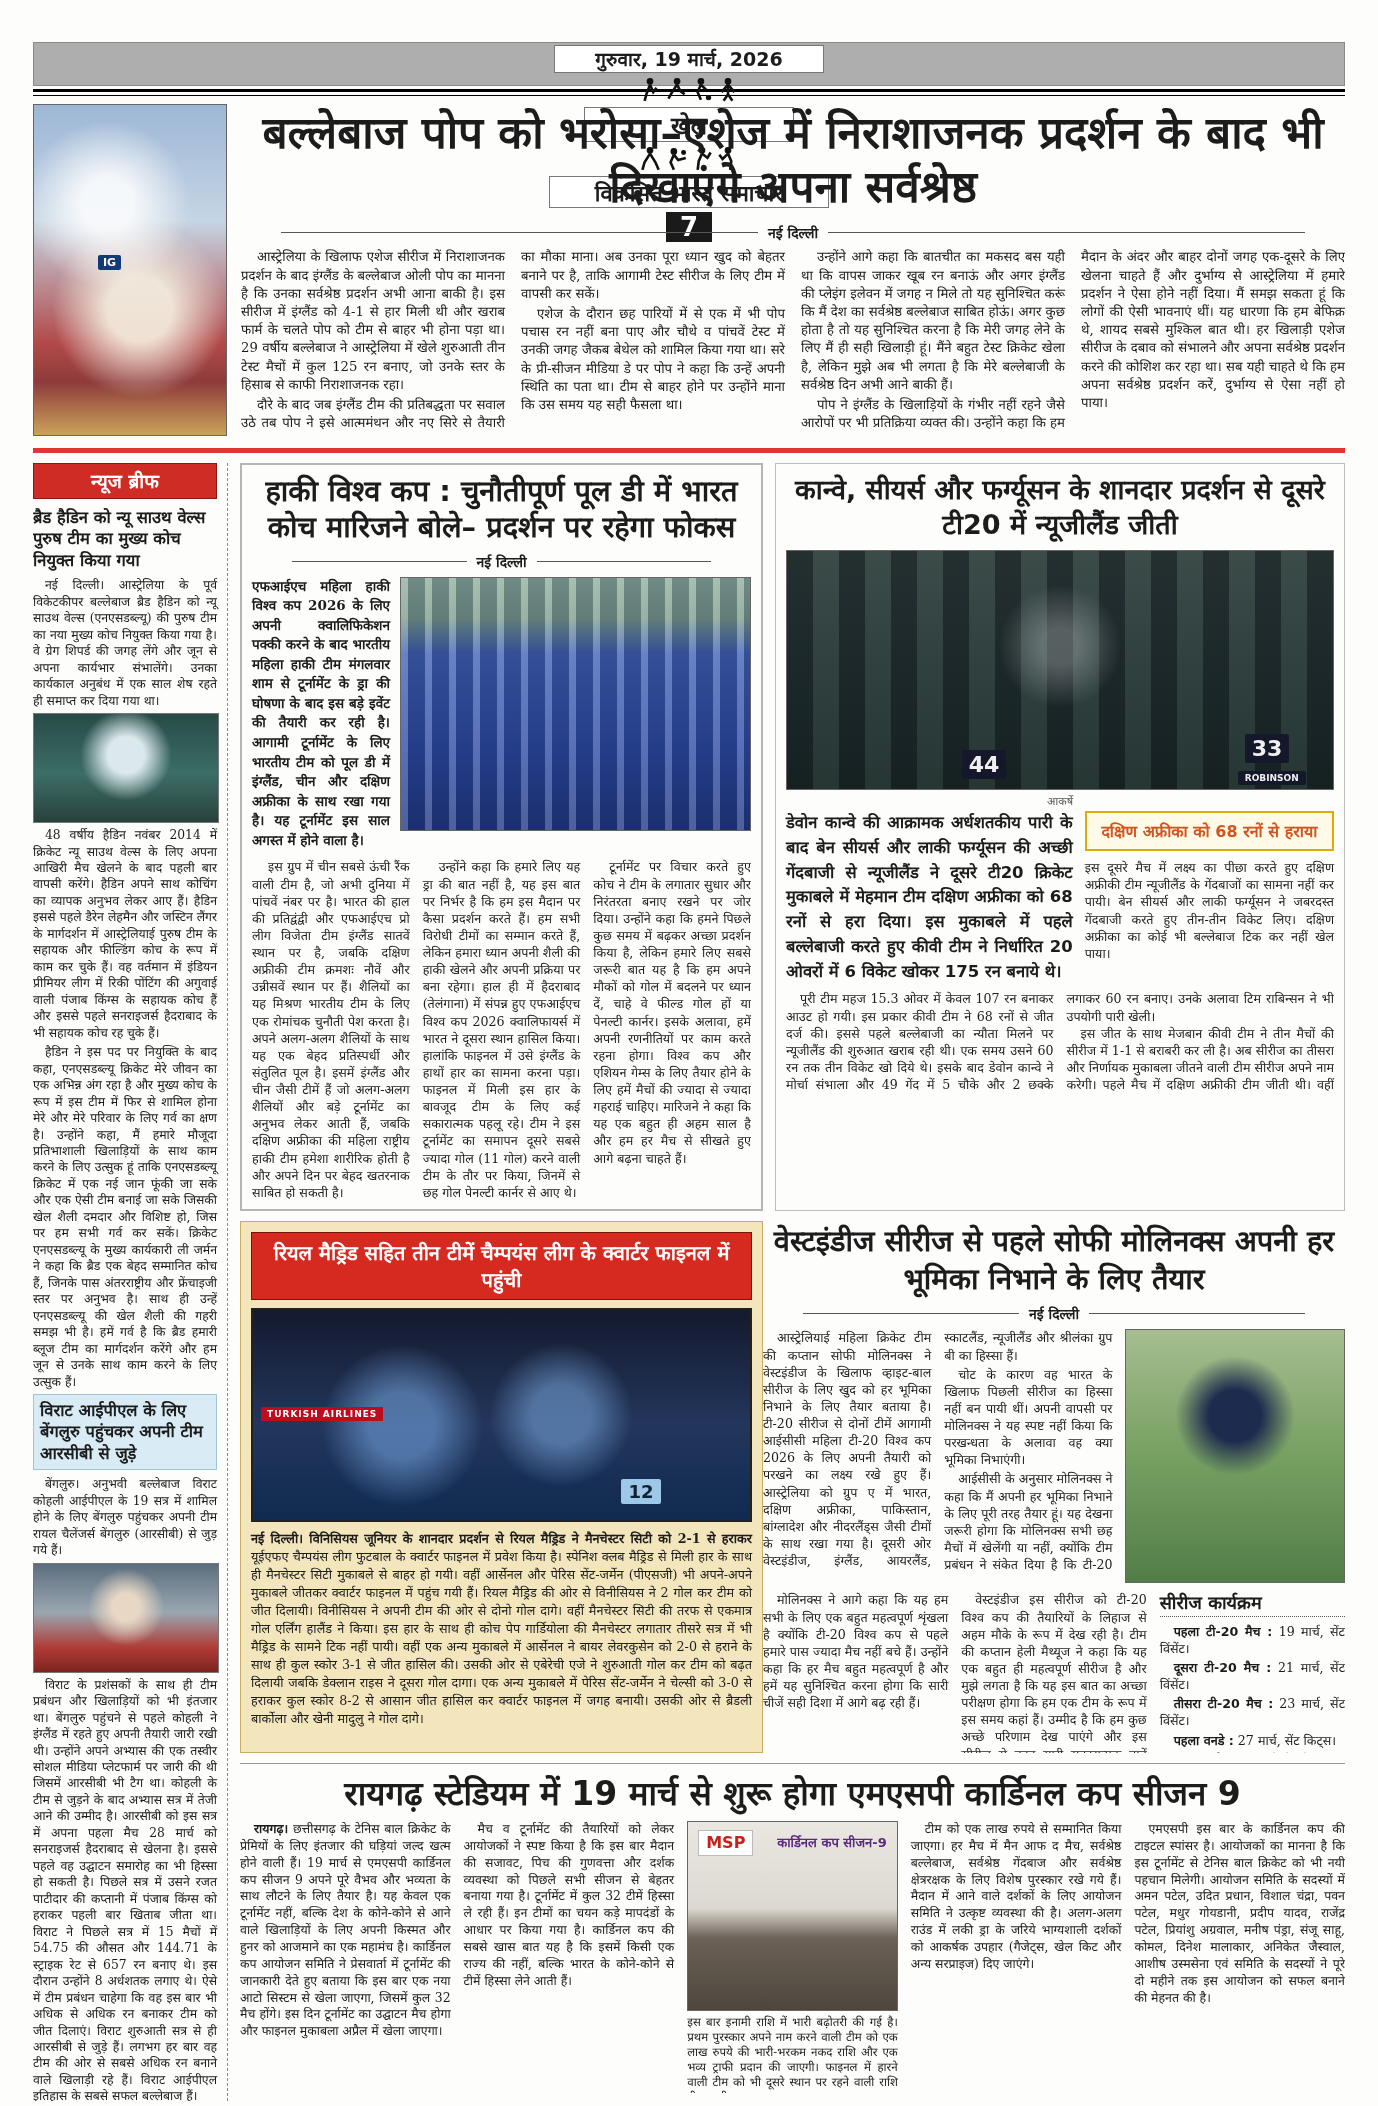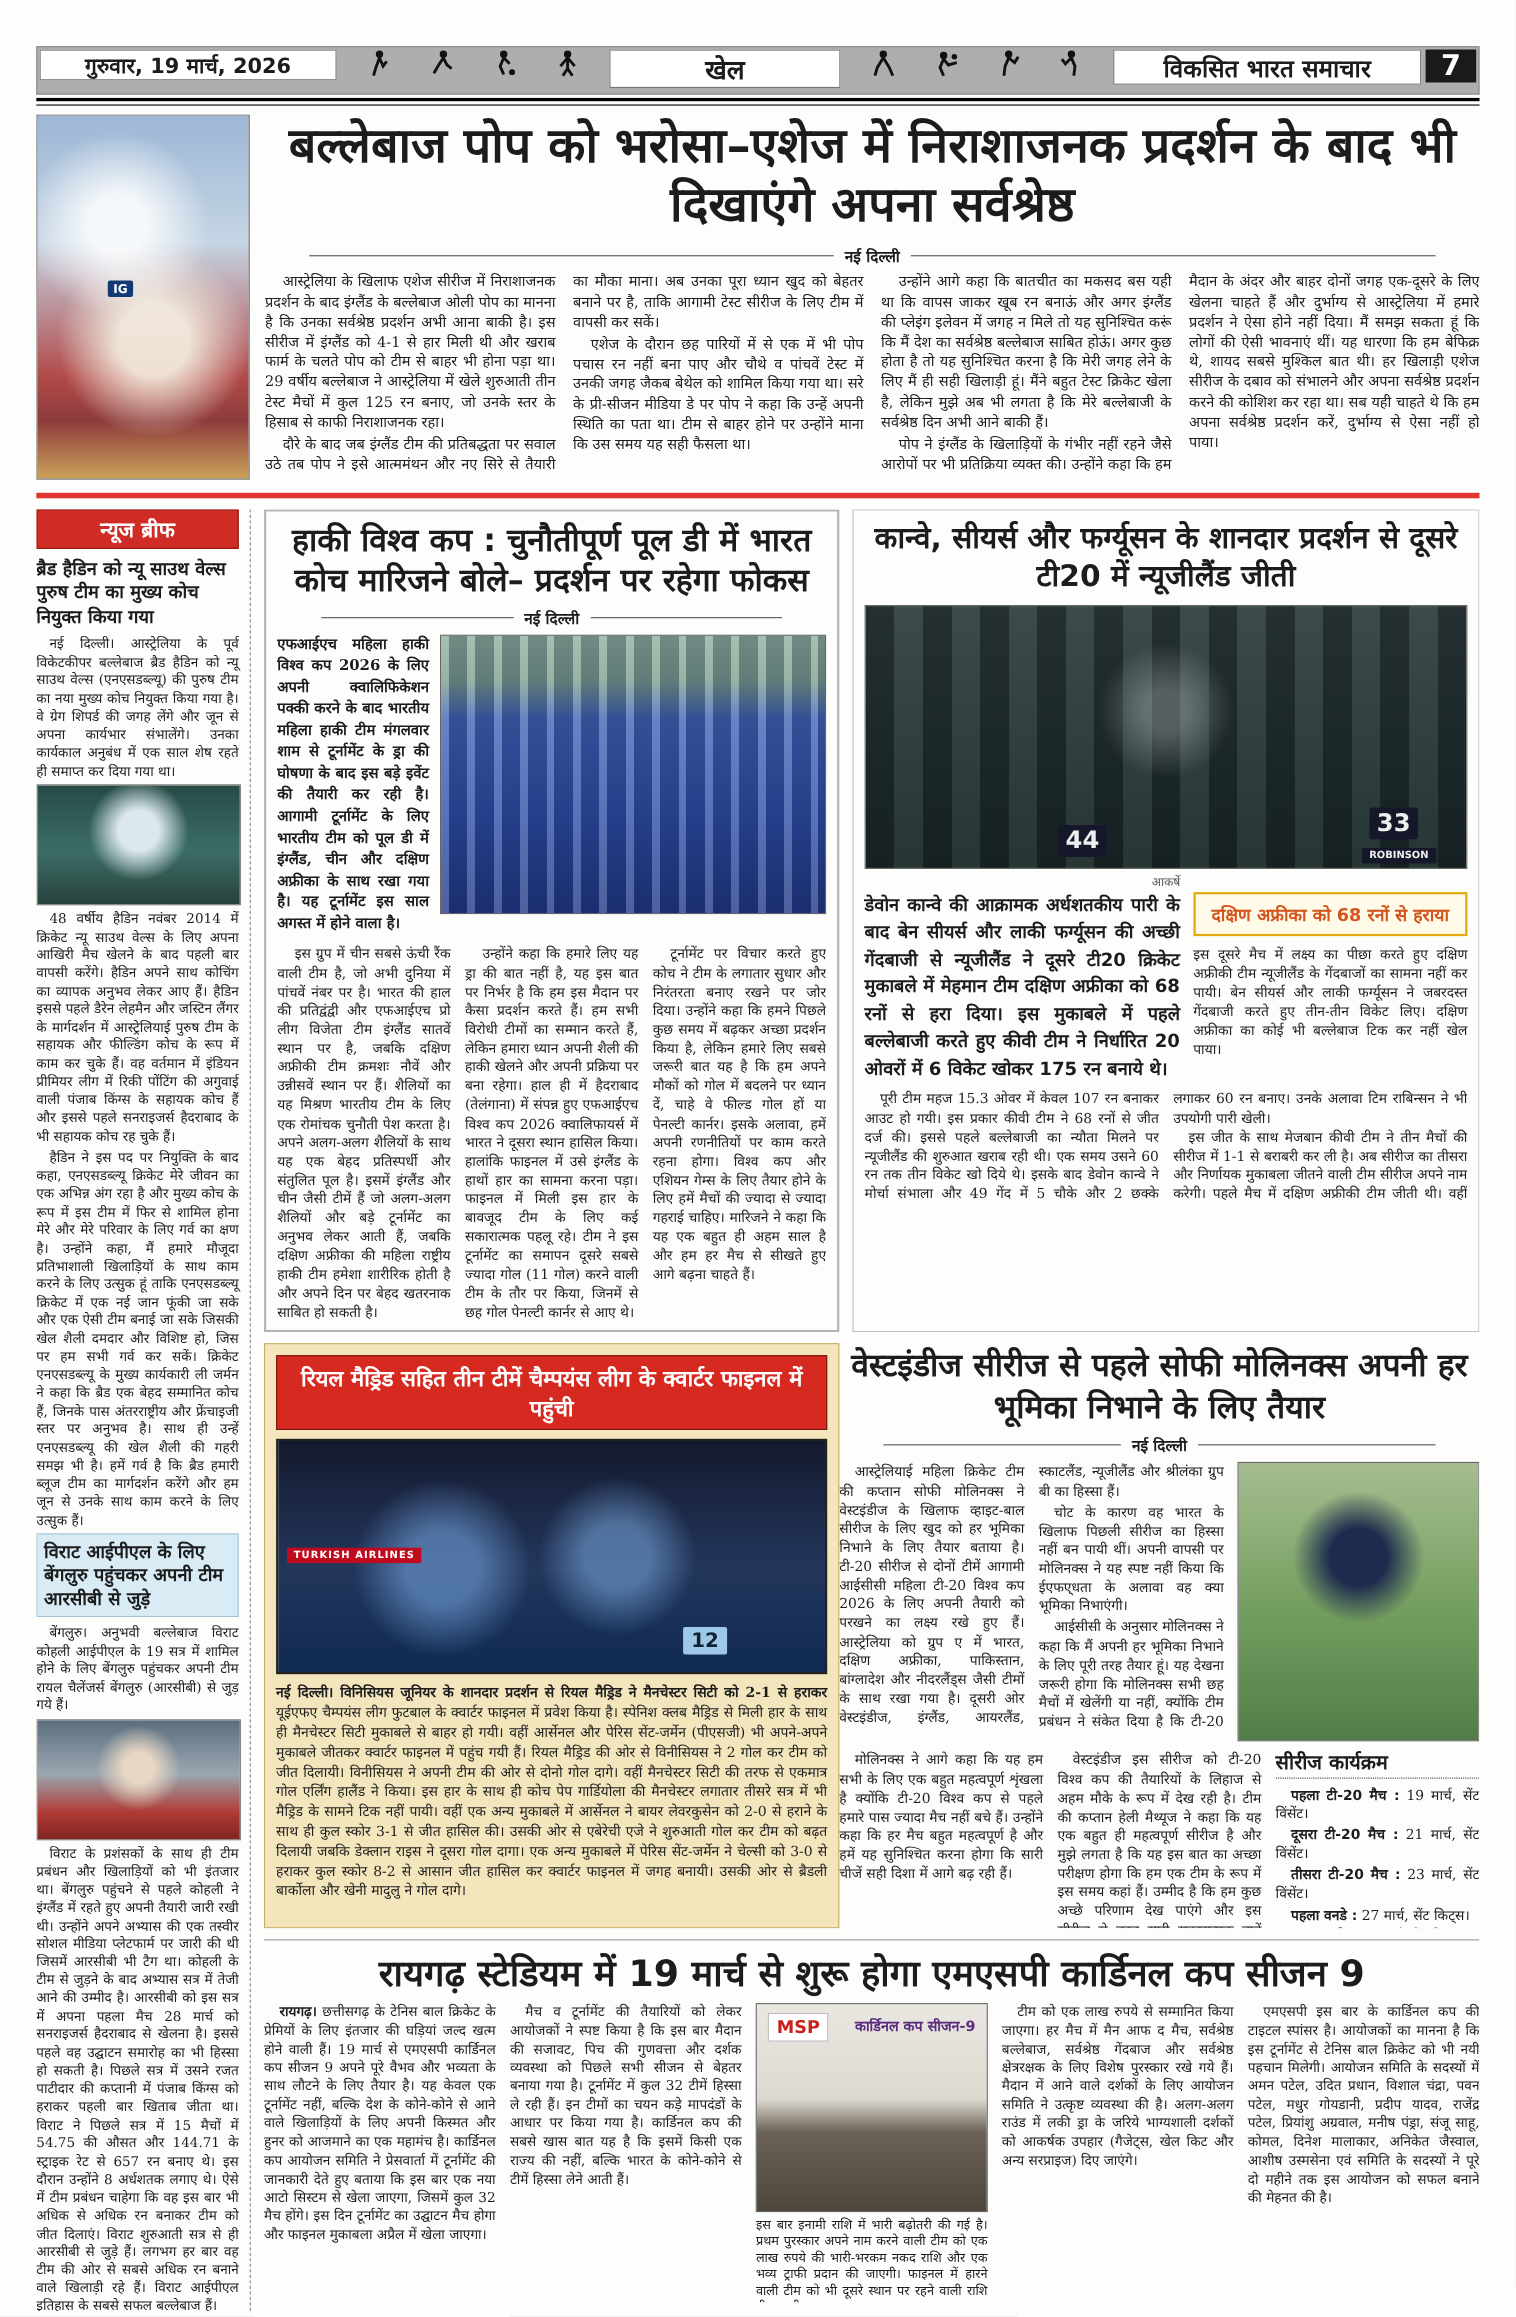--- a/index.html
+++ b/index.html
@@ -2,21 +2,21 @@
 <html lang="hi"><head>
 <meta charset="utf-8">
 <style>
   html,body{margin:0;padding:0;background:#e9e9e9;}
   .page{
     position:relative;width:1378px;height:2106px;margin:0 auto;
     background:#fdfdfb;box-sizing:border-box;padding:42px 33px 26px 33px;
     font-family:"DejaVu Serif", serif;color:#1c1c1c;overflow:hidden;
   }
   
-  .masthead{display:flex;align-items:flex-start;height:42px;background:#aeaeae;border:1px solid #8a8a8a;}
+  .masthead{display:flex;align-items:center;height:42px;background:#aeaeae;border:1px solid #8a8a8a;flex-direction:column;}
   .mast-box{background:#fff;border:1px solid #777;display:flex;align-items:center;justify-content:center;
     font-family:"DejaVu Sans", sans-serif;font-weight:bold;margin:2px;padding:0 14px;white-space:nowrap;}
   .mast-date{font-size:19px;width:240px;}
   .mast-section{font-size:24px;width:180px;}
   .mast-paper{font-size:22px;width:250px;}
   .mast-pagenum{background:#1a1a1a;color:#fff;font-family:"DejaVu Sans", sans-serif;
     font-size:26px;font-weight:bold;display:flex;align-items:center;justify-content:center;width:46px;margin:2px;}
   .sil-group{flex:1;display:flex;align-items:center;justify-content:space-around;padding:0 8px;}
   .sil-group svg{height:30px;width:26px;fill:#111;stroke:#111;}
   .double-rule{border-top:3px solid #000;border-bottom:1px solid #000;height:3px;margin:3px 0 8px 0;}
@@ -278,21 +278,21 @@
         </article>
 
         <article class="molineux-article">
           <h2 class="mol-headline">वेस्टइंडीज सीरीज से पहले सोफी मोलिनक्स अपनी हर भूमिका निभाने के लिए तैयार</h2>
           <div class="dateline">
               <span>नई दिल्ली</span>
             </div>
           <div class="mol-top">
             <div class="mol-text">
               <p>आस्ट्रेलियाई महिला क्रिकेट टीम की कप्तान सोफी मोलिनक्स ने वेस्टइंडीज के खिलाफ व्हाइट-बाल सीरीज के लिए खुद को हर भूमिका निभाने के लिए तैयार बताया है। टी-20 सीरीज से दोनों टीमें आगामी आईसीसी महिला टी-20 विश्व कप 2026 के लिए अपनी तैयारी को परखने का लक्ष्य रखे हुए हैं। आस्ट्रेलिया को ग्रुप ए में भारत, दक्षिण अफ्रीका, पाकिस्तान, बांग्लादेश और नीदरलैंड्स जैसी टीमों के साथ रखा गया है। दूसरी ओर वेस्टइंडीज, इंग्लैंड, आयरलैंड, स्काटलैंड, न्यूजीलैंड और श्रीलंका ग्रुप बी का हिस्सा हैं।</p>
-              <p>चोट के कारण वह भारत के खिलाफ पिछली सीरीज का हिस्सा नहीं बन पायी थीं। अपनी वापसी पर मोलिनक्स ने यह स्पष्ट नहीं किया कि ईएफए्धता के अलावा वह क्या भूमिका निभाएंगी।</p>
+              <p>चोट के कारण वह भारत के खिलाफ पिछली सीरीज का हिस्सा नहीं बन पायी थीं। अपनी वापसी पर मोलिनक्स ने यह स्पष्ट नहीं किया कि परखन्धता के अलावा वह क्या भूमिका निभाएंगी।</p>
               <p>आईसीसी के अनुसार मोलिनक्स ने कहा कि मैं अपनी हर भूमिका निभाने के लिए पूरी तरह तैयार हूं। यह देखना जरूरी होगा कि मोलिनक्स सभी छह मैचों में खेलेंगी या नहीं, क्योंकि टीम प्रबंधन ने संकेत दिया है कि टी-20 मैचों के बाद खेले जाने वाले 50 ओवर के मुकाबलों में उन्हें आराम दिया जा सकता है ताकि आगे होने वाले टी-20 विश्व कप के लिए उनका शरीर तैयार रहे।</p>
             </div>
             <div class="mol-photo"></div>
           </div>
           <div class="mol-bottom">
             <div class="mcol">
               <p>मोलिनक्स ने आगे कहा कि यह हम सभी के लिए एक बहुत महत्वपूर्ण शृंखला है क्योंकि टी-20 विश्व कप से पहले हमारे पास ज्यादा मैच नहीं बचे हैं। उन्होंने कहा कि हर मैच बहुत महत्वपूर्ण है और हमें यह सुनिश्चित करना होगा कि सारी चीजें सही दिशा में आगे बढ़ रही हैं।</p>
             </div>
             <div class="mcol">
               <p>वेस्टइंडीज इस सीरीज को टी-20 विश्व कप की तैयारियों के लिहाज से अहम मौके के रूप में देख रही है। टीम की कप्तान हेली मैथ्यूज ने कहा कि यह एक बहुत ही महत्वपूर्ण सीरीज है और मुझे लगता है कि यह इस बात का अच्छा परीक्षण होगा कि हम एक टीम के रूप में इस समय कहां हैं। उम्मीद है कि हम कुछ अच्छे परिणाम देख पाएंगे और इस सीरीज से बहुत सारी सकारात्मक बातें सीख पाएंगे।</p>

